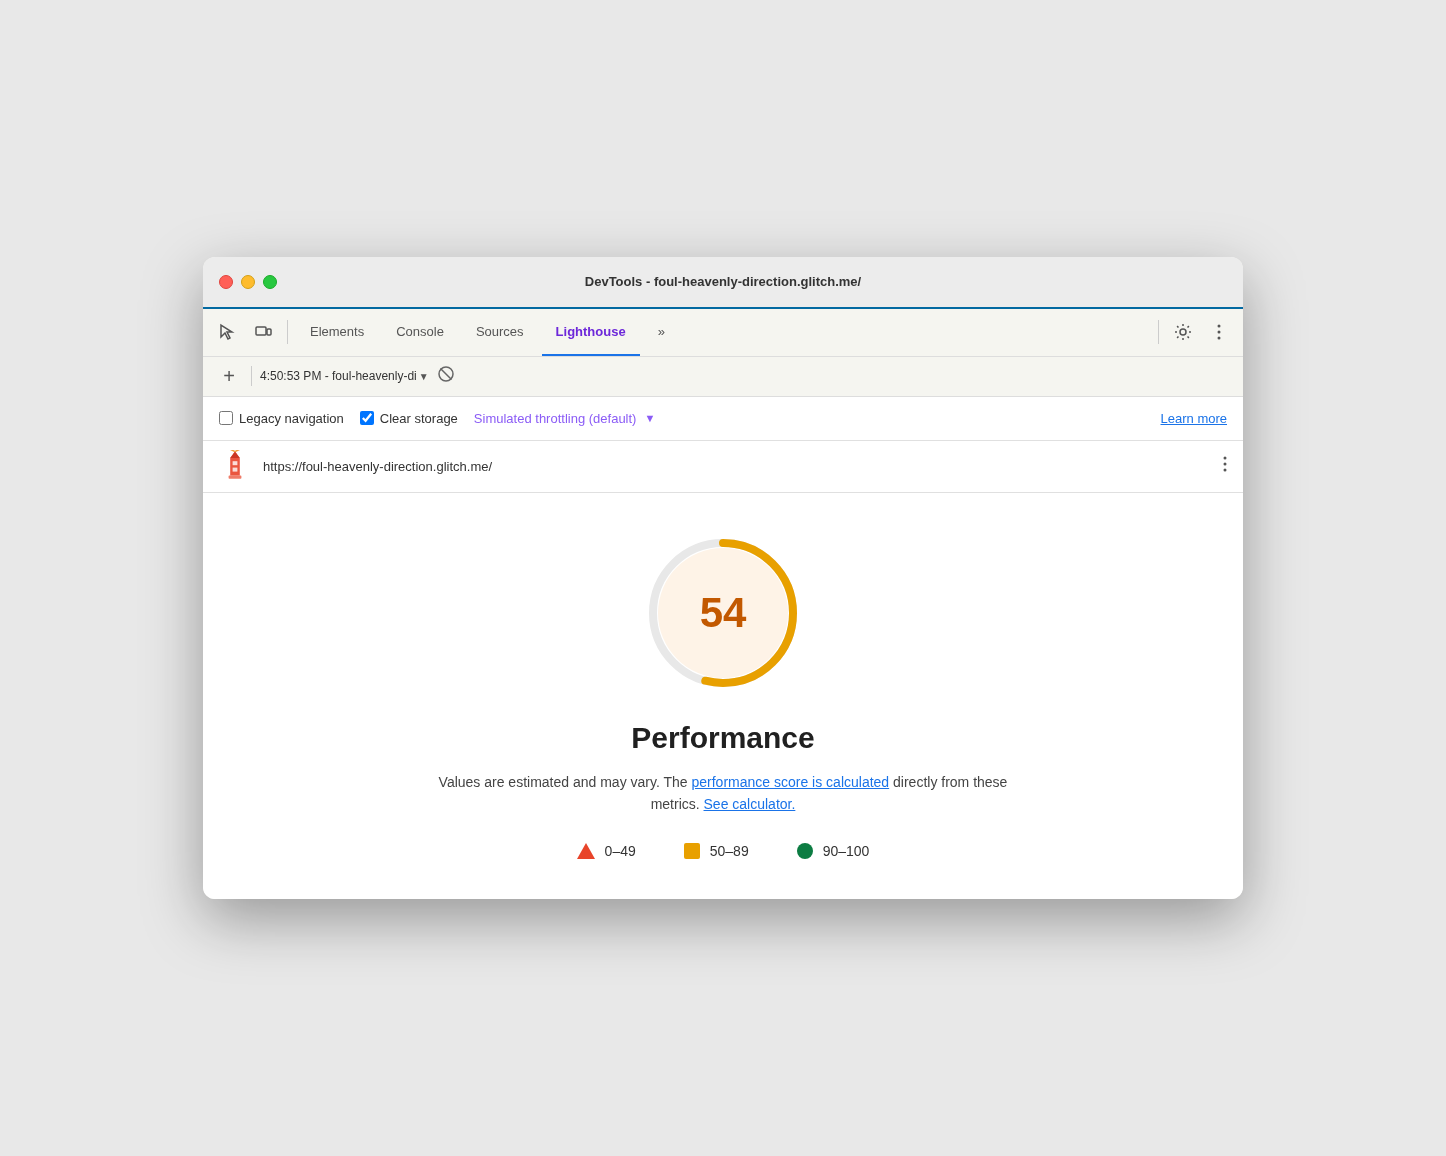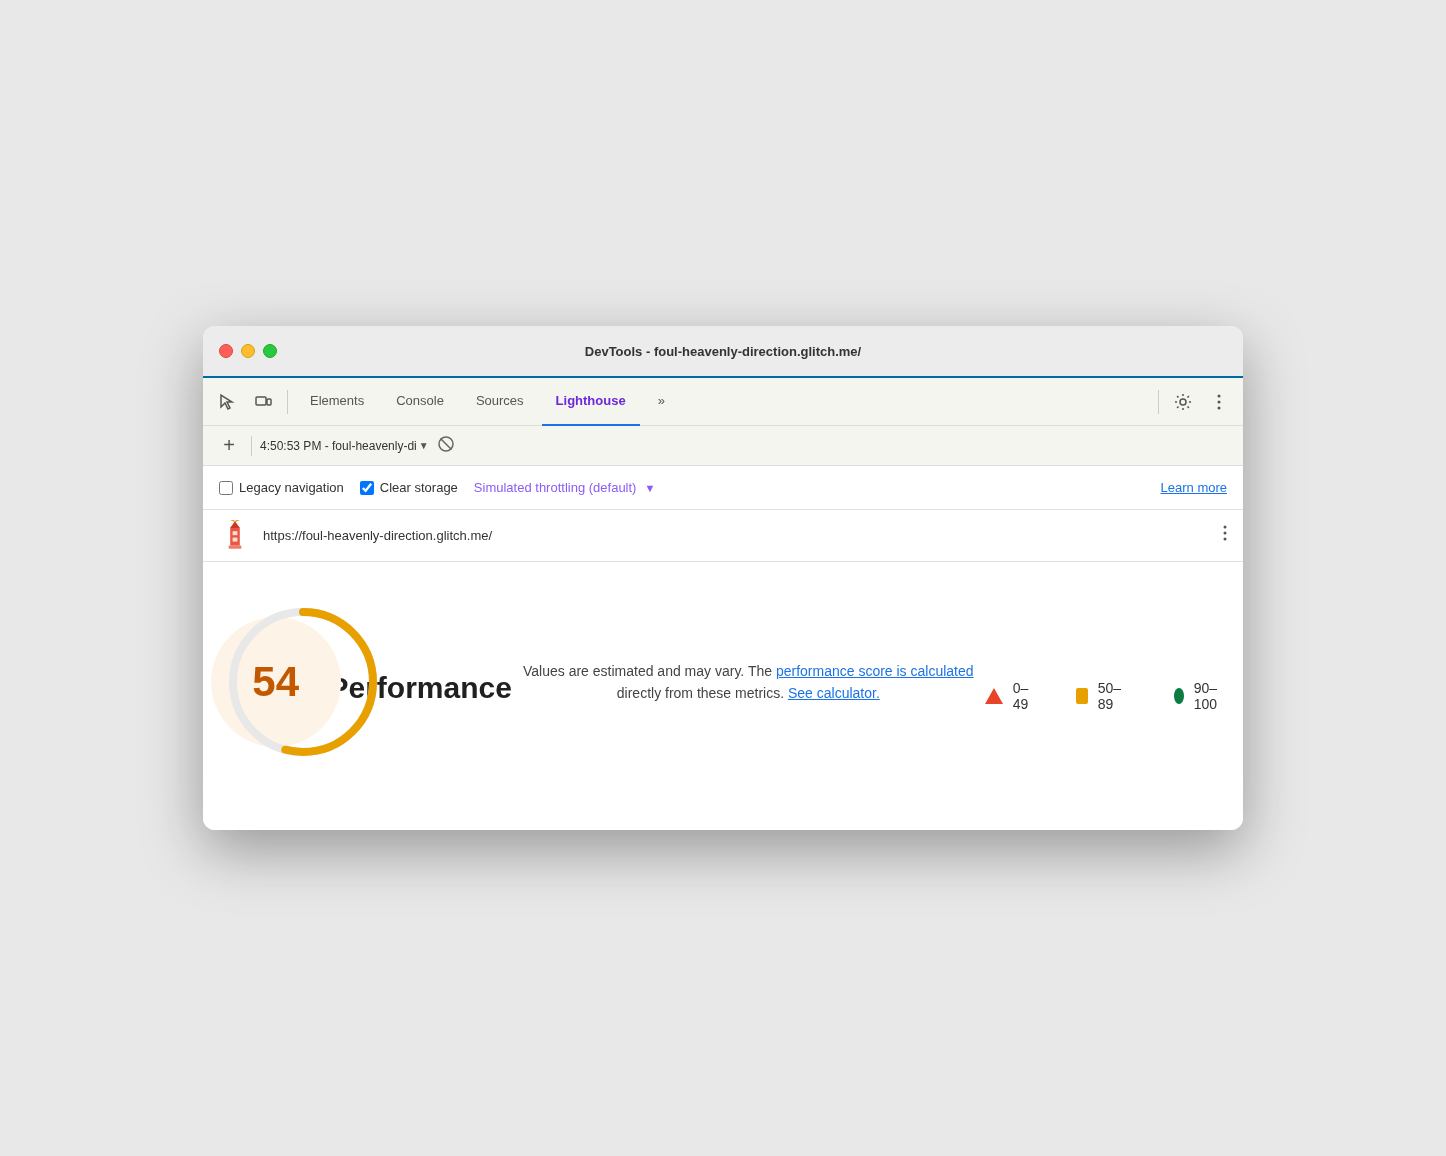--- a/index.html
+++ b/index.html
@@ -240,21 +240,21 @@
       color: #555;
       cursor: pointer;
       letter-spacing: 1px;
     }
 
     
     .main-content {
       background: #fff;
       padding: 40px 20px;
       display: flex;
-      flex-direction: row;
+      flex-direction: column;
       align-items: center;
     }
 
     
     .score-container {
       position: relative;
       width: 160px;
       height: 160px;
       margin-bottom: 28px;
     }

